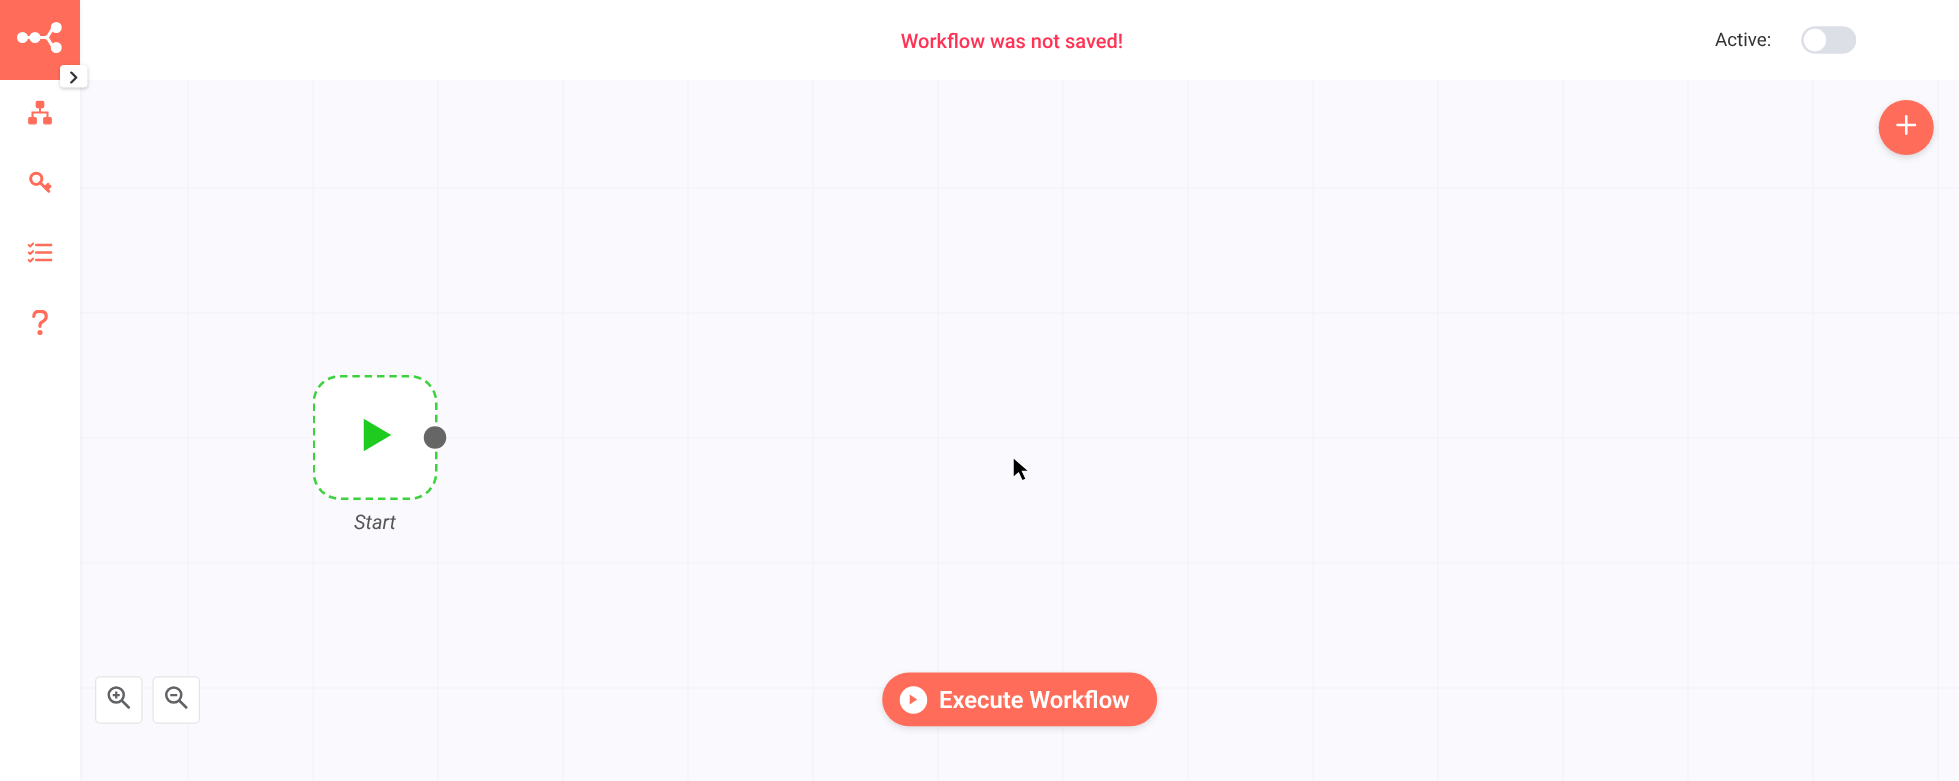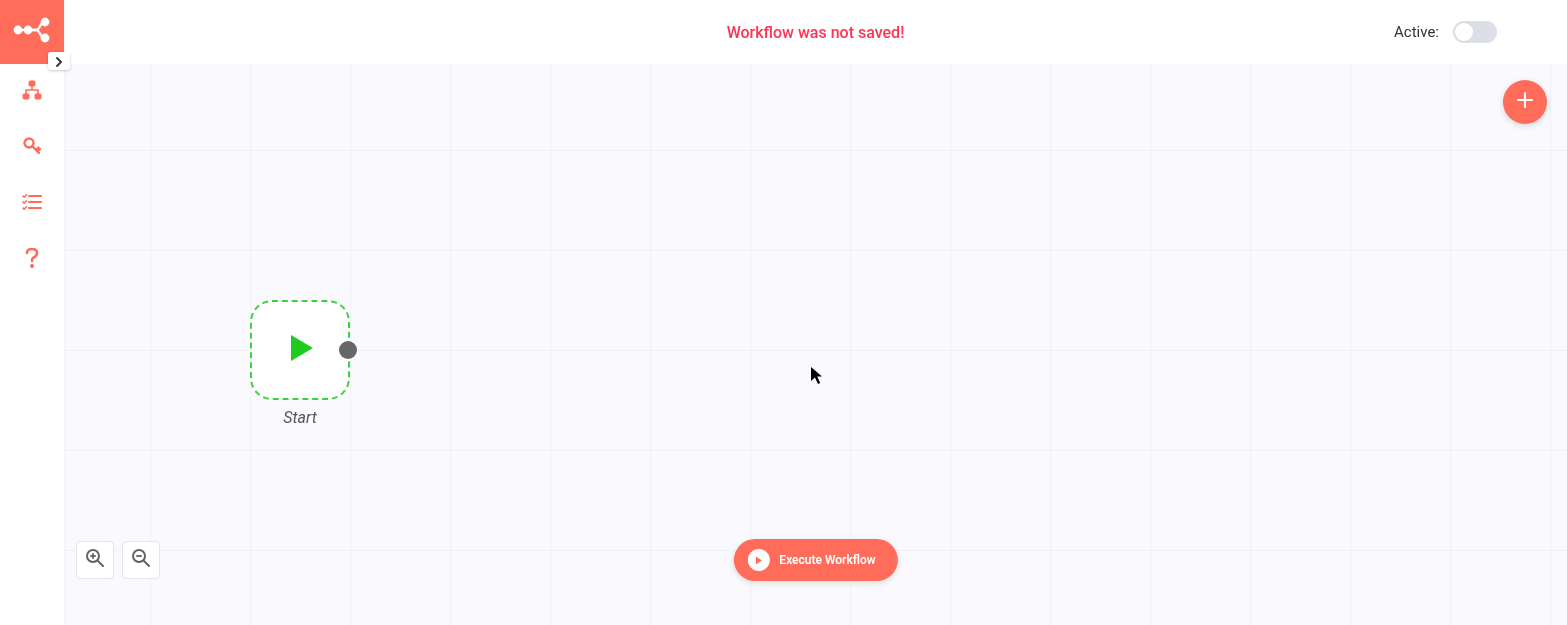--- a/index.html
+++ b/index.html
@@ -55,21 +55,21 @@
     align-items: center;
     justify-content: center;
     cursor: pointer;
   }
   .side-icon svg { stroke: #ff6d5a; fill: #ff6d5a; }
 
   
   .header {
     position: absolute;
     left: 64px;
-    right: 0;
+    right: 12px;
     top: 0;
     height: 64px;
     background: #fff;
     display: flex;
     align-items: center;
     z-index: 15;
   }
   .header-msg {
     position: absolute;
     left: 50%;
@@ -78,21 +78,21 @@
     font-size: 16px;
     font-weight: 500;
   }
   .active-wrap {
     position: absolute;
     right: 70px;
     top: 0;
     height: 64px;
     display: flex;
     align-items: center;
-    gap: 14px;
+    gap: 24px;
     font-size: 15px;
     color: #333;
   }
   .toggle {
     width: 44px;
     height: 22px;
     border-radius: 11px;
     background: #dcdfe6;
     position: relative;
     cursor: pointer;
@@ -198,21 +198,21 @@
     left: 50%;
     transform: translateX(-50%);
     bottom: 44px;
     background: #ff6d5a;
     color: #fff;
     border-radius: 22px;
     padding: 10px 22px 10px 14px;
     display: flex;
     align-items: center;
     gap: 10px;
-    font-size: 12px;
+    font-size: 19px;
     font-weight: 600;
     cursor: pointer;
     box-shadow: 0 2px 6px rgba(0,0,0,0.12);
     justify-content: space-between;
   }
   .exec-icon {
     width: 22px;
     height: 22px;
     border-radius: 50%;
     background: #fff;

